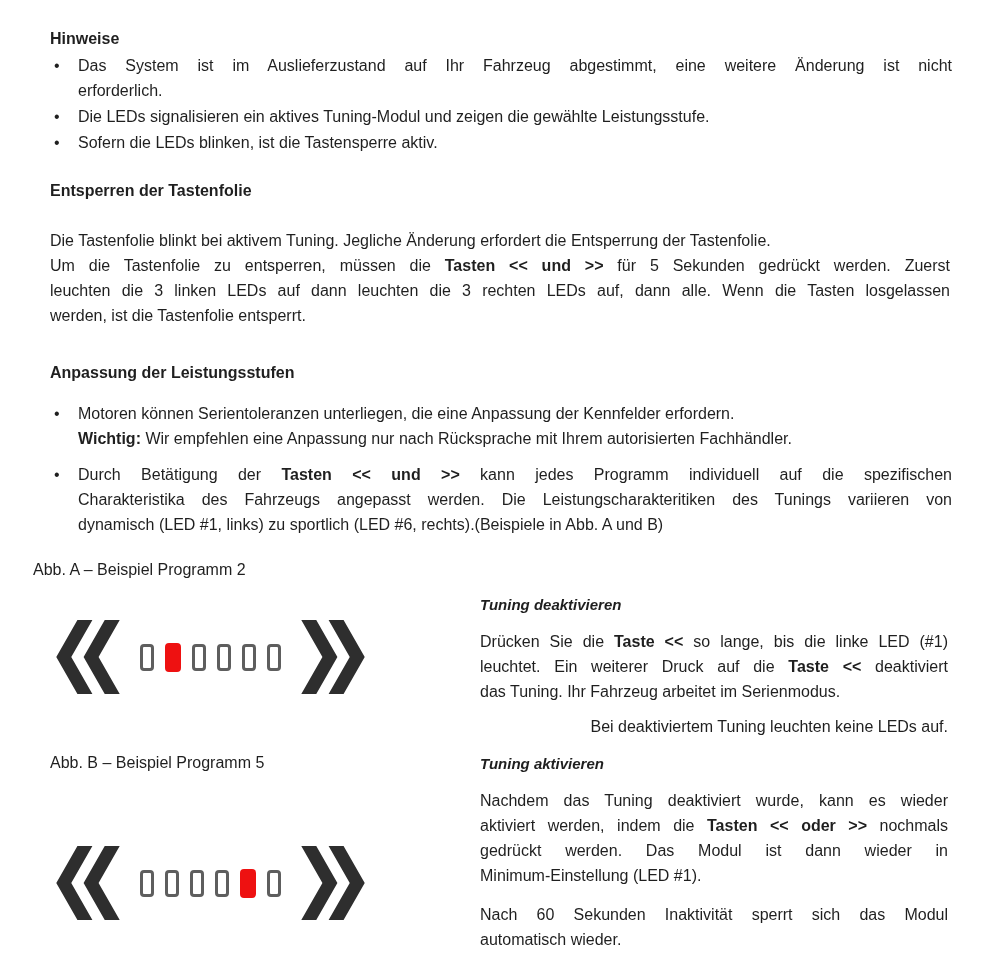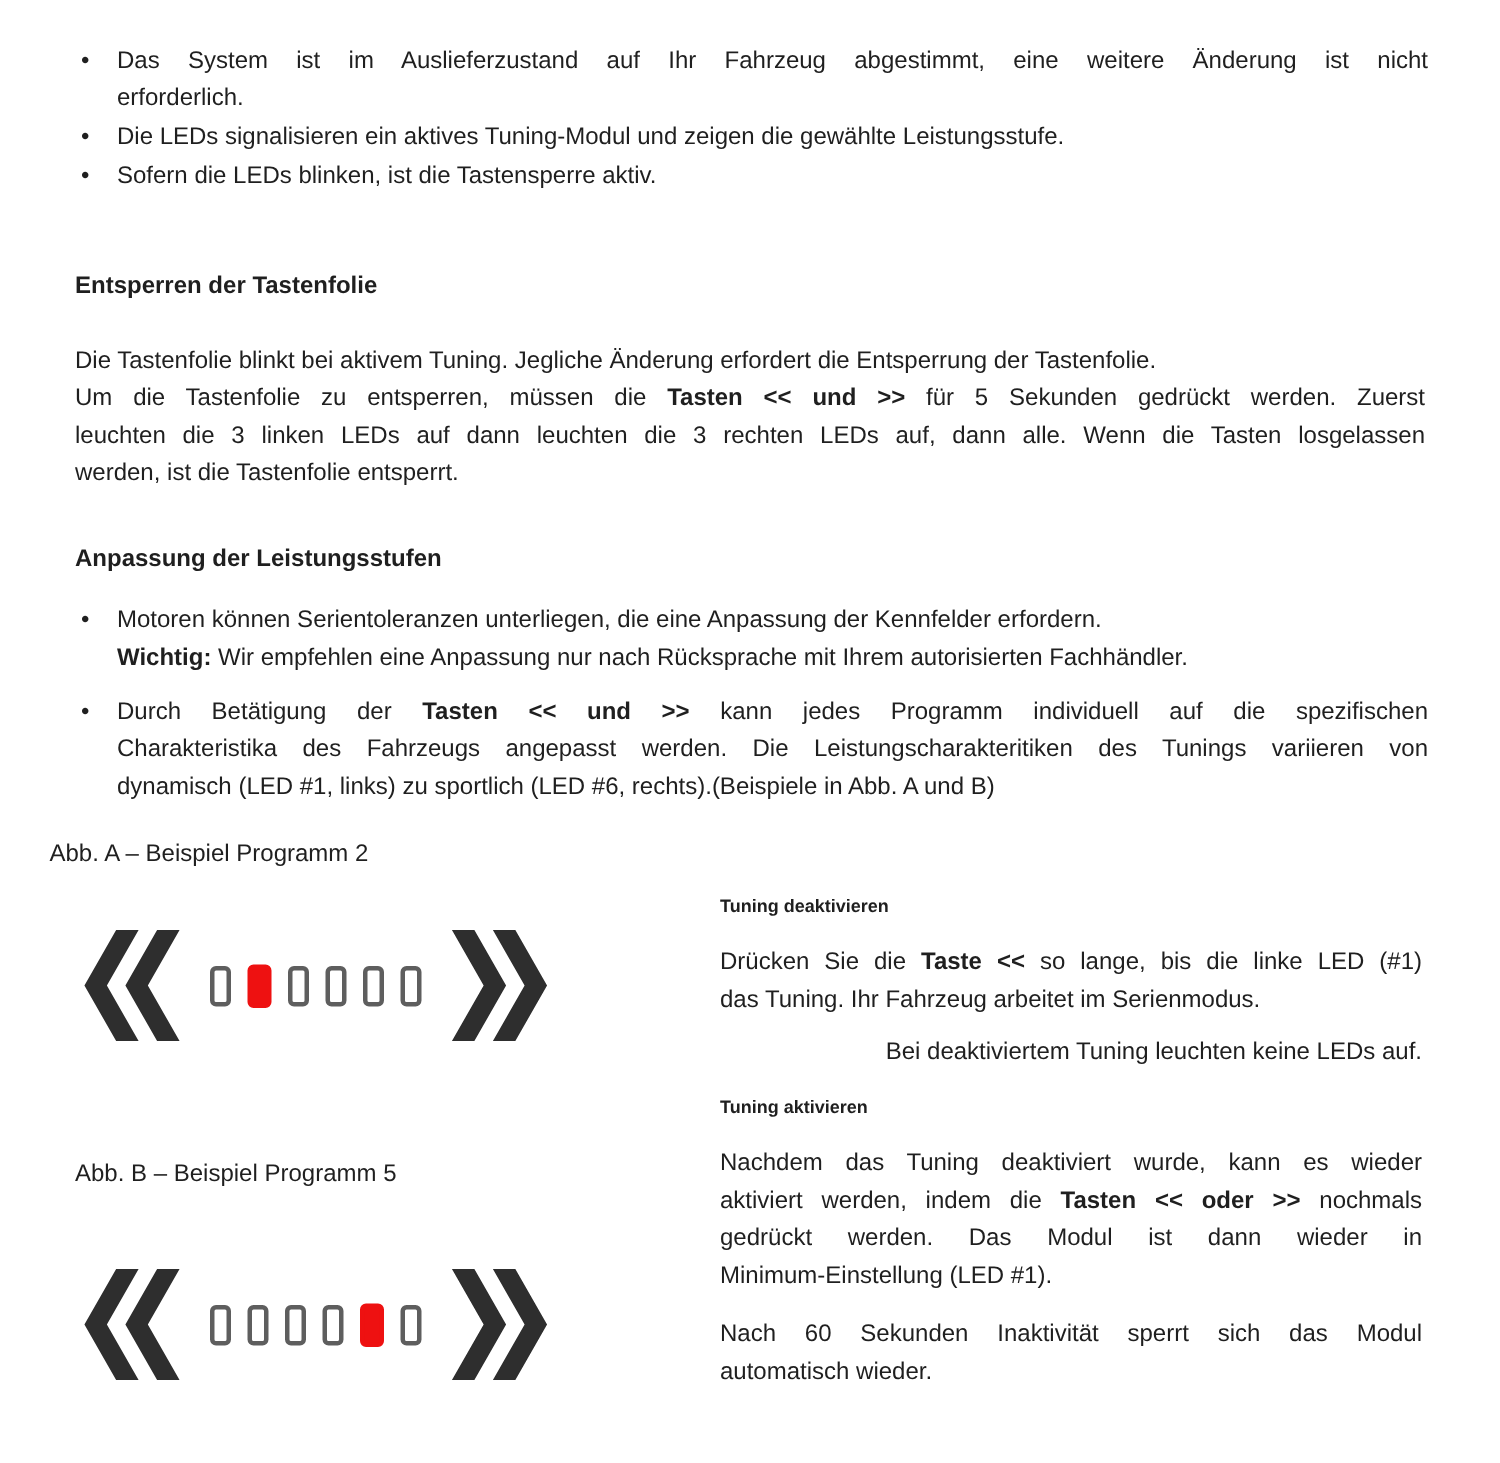--- a/index.html
+++ b/index.html
@@ -12,21 +12,21 @@
   html,body{margin:0;padding:0;background:var(--bg);}
   body{
     width:1000px;height:975px;
     font-family:"Liberation Sans", sans-serif;
     color:var(--text);
     font-size:16px;
   }
   .page{position:relative;width:1000px;height:975px;background:var(--bg);overflow:hidden;}
   .abs{position:absolute;}
   .h{font-weight:bold;line-height:25px;}
-  .h-right{font-weight:bold;font-size:12px;line-height:25px;}
+  .h-right{font-weight:bold;font-size:15px;line-height:25px;font-style:italic;}
   .tl{line-height:25px;min-height:25px;}
   .tl.just{text-align:justify;text-align-last:justify;}
   .para{margin:0;}
   .bullets{display:grid;grid-template-columns:28px 1fr;row-gap:1px;}
   .bullets .bmark{padding-left:4px;line-height:25px;}
   .bgap{margin-top:10px;}
   
   .led-graphic{display:flex;align-items:center;}
   .chev{display:block;flex:0 0 auto;}
   .chev polygon{fill:var(--chevron);}
@@ -42,20 +42,21 @@
     width:16px;height:29px;
   }
   .fig-label{line-height:25px;}
 </style>
 </head>
 <body>
 
 <div class="page">
 
   <section class="abs" style="left:50px;top:26px;width:902px;">
+    <div class="h">Hinweise</div>
     <div class="bullets" style="margin-top:2px;">
       <div class="bmark">•</div>
       <div class="para">
           <div class="tl just"><span>Das System ist im Auslieferzustand auf Ihr Fahrzeug abgestimmt, eine weitere Änderung ist nicht</span></div>
           <div class="tl"><span>erforderlich.</span></div>
         </div>
       <div class="bmark">•</div>
       <div class="para">
           <div class="tl"><span>Die LEDs signalisieren ein aktives Tuning-Modul und zeigen die gewählte Leistungsstufe.</span></div>
         </div>
@@ -107,21 +108,21 @@
         <div class="led"></div>
         <div class="led"></div>
         <div class="led"></div>
       </div>
     <svg class="chev" width="64" height="74" viewBox="0 0 72 84">
       <polygon points="0,0 17,0 41,42 17,84 0,84 24,42"></polygon>
       <polygon points="31,0 48,0 72,42 48,84 31,84 55,42"></polygon>
     </svg>
   </div>
 
-  <div class="abs fig-label" style="left:50px;top:770px;">Abb. B – Beispiel Programm 5</div>
+  <div class="abs fig-label" style="left:50px;top:750px;">Abb. B – Beispiel Programm 5</div>
 
   <div class="abs led-graphic" style="left:56px;top:846px;height:74px;">
     <svg class="chev" width="64" height="74" viewBox="0 0 72 84">
       <polygon points="24,0 41,0 17,42 41,84 24,84 0,42"></polygon>
       <polygon points="55,0 72,0 48,42 72,84 55,84 31,42"></polygon>
     </svg>
     <div class="led-row">
         <div class="led"></div>
         <div class="led"></div>
         <div class="led"></div>
@@ -132,20 +133,21 @@
     <svg class="chev" width="64" height="74" viewBox="0 0 72 84">
       <polygon points="0,0 17,0 41,42 17,84 0,84 24,42"></polygon>
       <polygon points="31,0 48,0 72,42 48,84 31,84 55,42"></polygon>
     </svg>
   </div>
 
   <section class="abs" style="left:480px;top:592px;width:468px;">
     <div class="h-right">Tuning deaktivieren</div>
     <div class="para" style="margin-top:12px;">
         <div class="tl just"><span>Drücken Sie die </span><b>Taste &lt;&lt;</b><span> so lange, bis die linke LED (#1)</span></div>
+        <div class="tl just"><span>leuchtet. Ein weiterer Druck auf die </span><b>Taste &lt;&lt;</b><span> deaktiviert</span></div>
         <div class="tl"><span>das Tuning. Ihr Fahrzeug arbeitet im Serienmodus.</span></div>
       </div>
     <div class="para" style="margin-top:10px;text-align:right;">
         <div class="tl"><span>Bei deaktiviertem Tuning leuchten keine LEDs auf.</span></div>
       </div>
     <div class="h-right" style="margin-top:12px;">Tuning aktivieren</div>
     <div class="para" style="margin-top:12px;">
         <div class="tl just"><span>Nachdem das Tuning deaktiviert wurde, kann es wieder</span></div>
         <div class="tl just"><span>aktiviert werden, indem die </span><b>Tasten &lt;&lt; oder &gt;&gt;</b><span> nochmals</span></div>
         <div class="tl just"><span>gedrückt werden. Das Modul ist dann wieder in</span></div>

